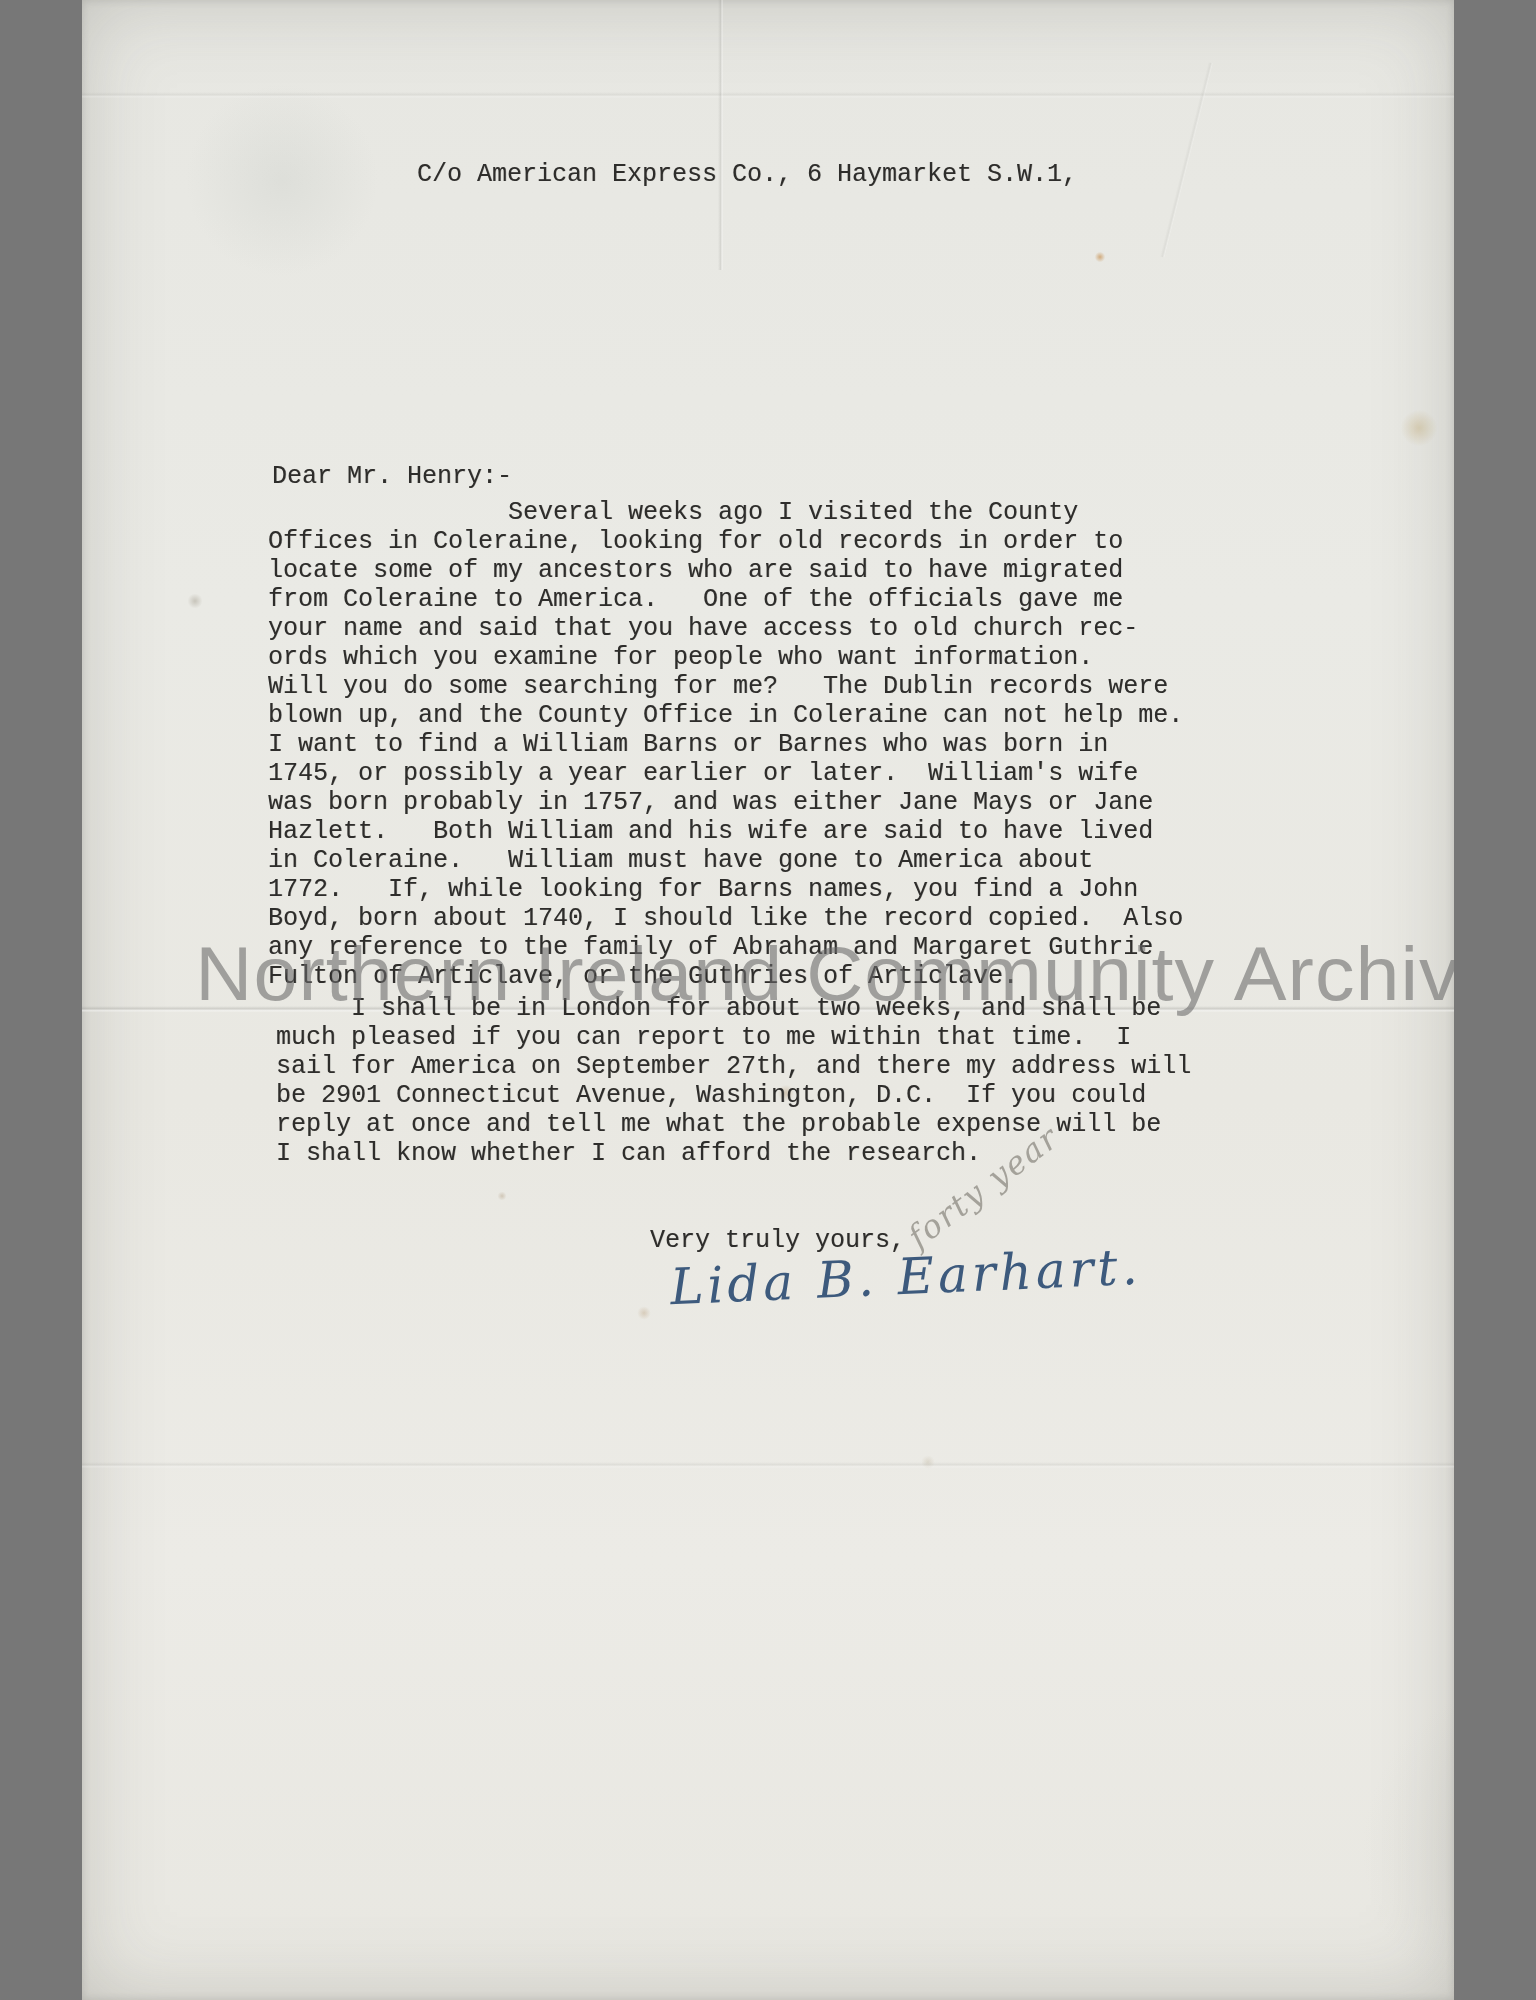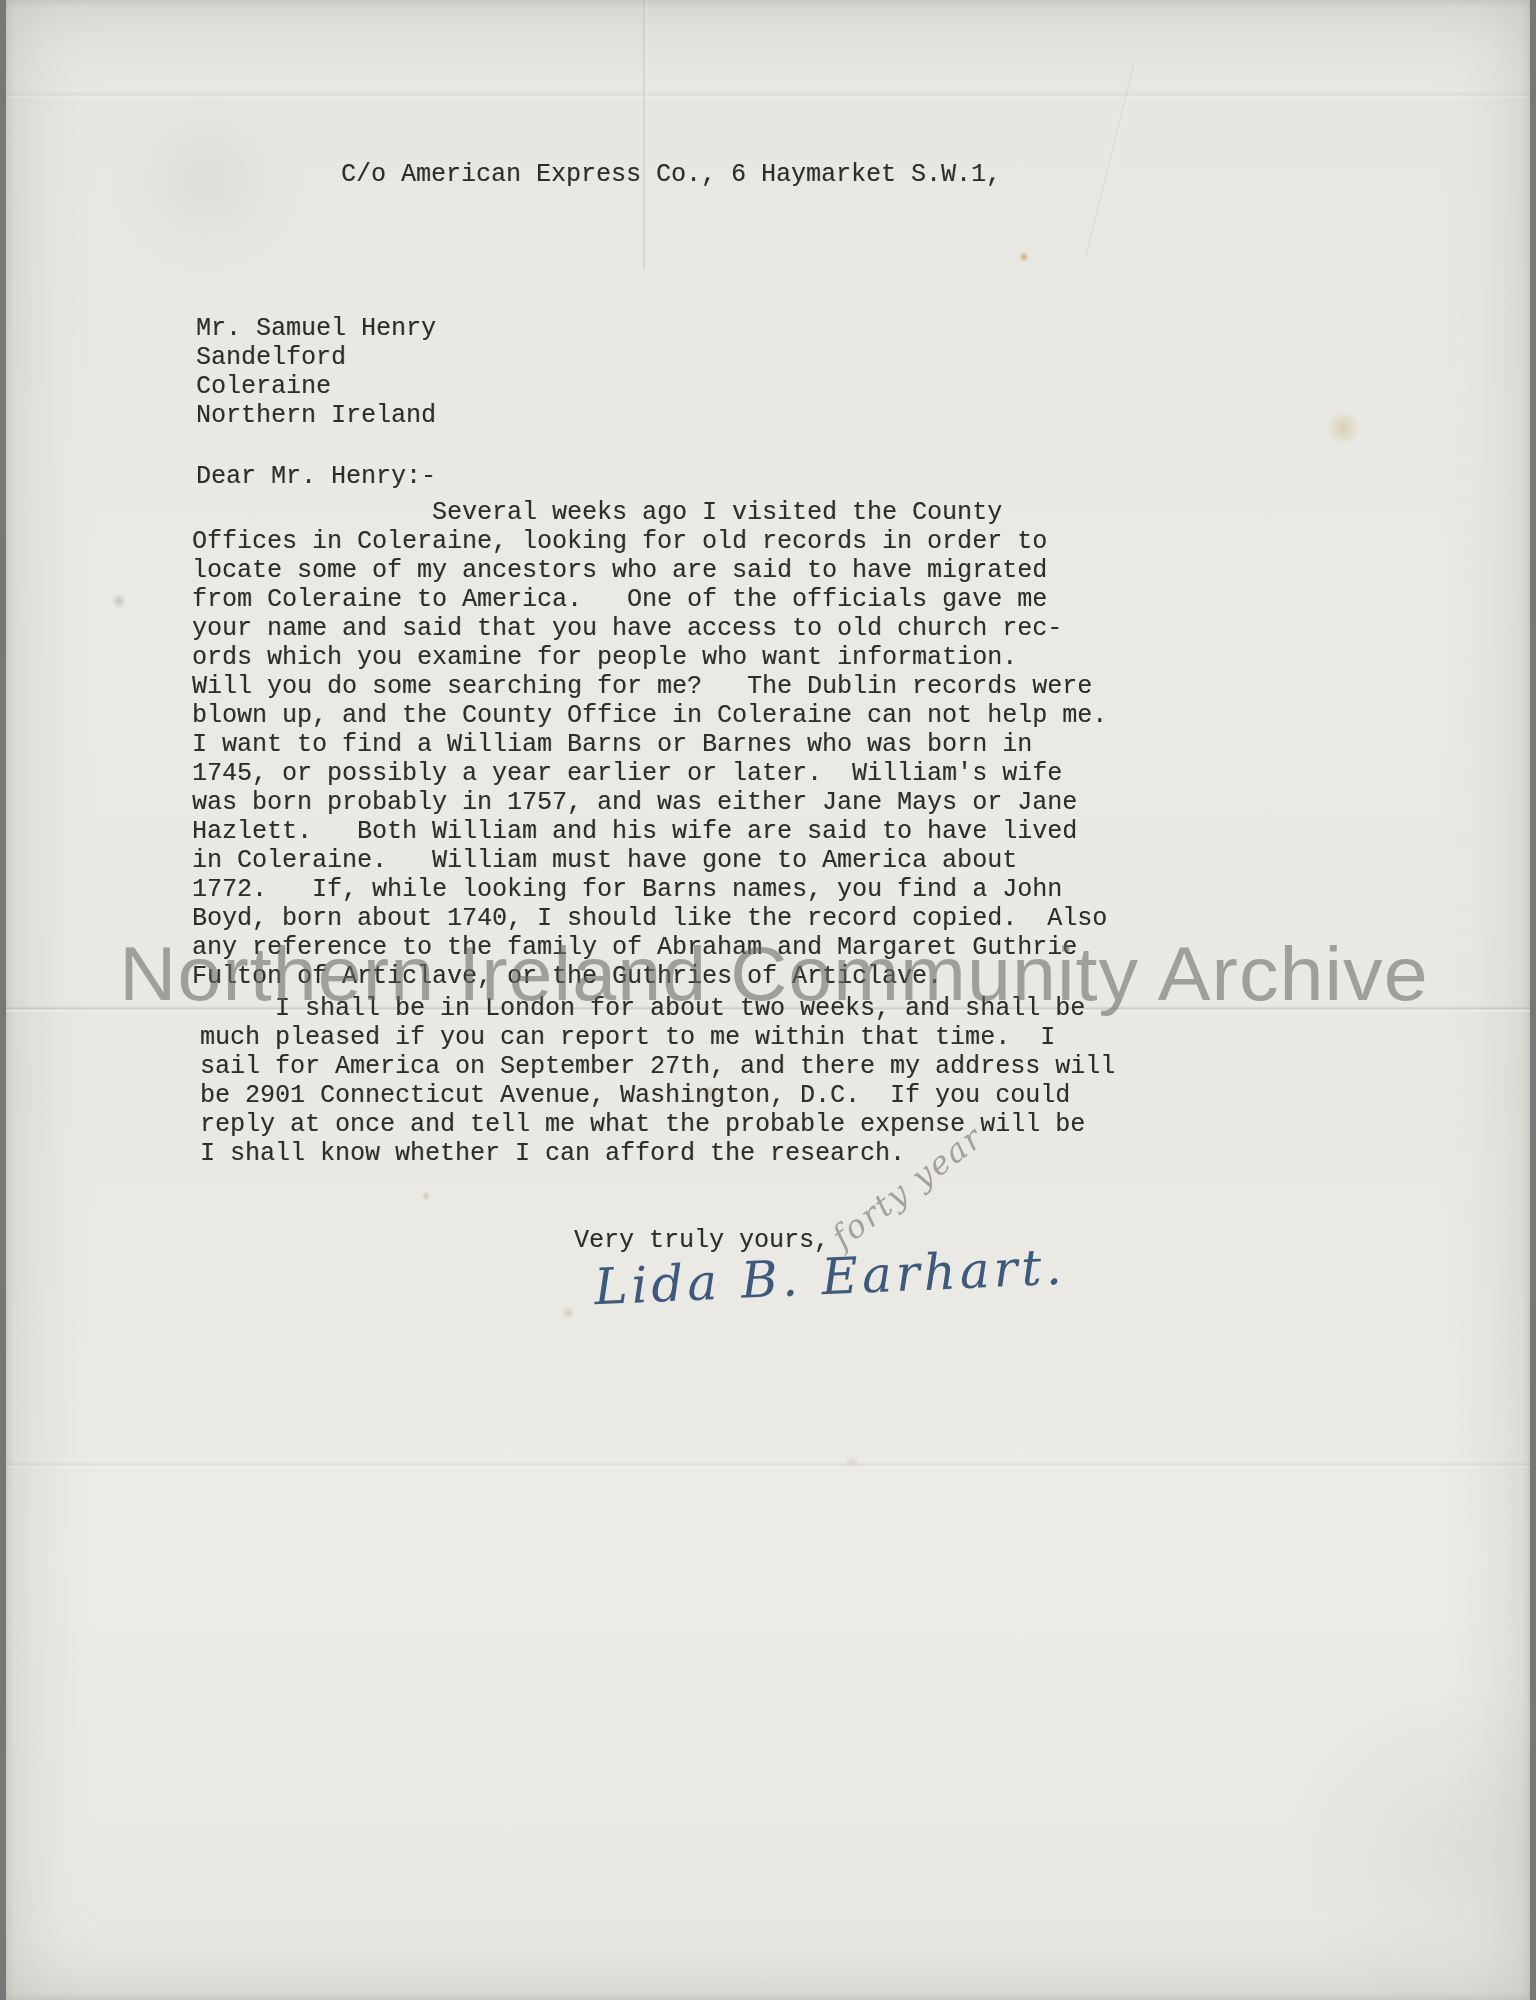--- a/index.html
+++ b/index.html
@@ -1,18 +1,18 @@
 <!DOCTYPE html>
 <html><head>
 <meta charset="utf-8">
 <style>
   html, body { margin: 0; padding: 0; background: #777; }
   .page {
     position: relative;
-    width: 1524px;
+    width: 1372px;
     height: 2000px;
     margin: 0 auto;
     overflow: hidden;
     background:
       radial-gradient(circle 26px at 1337px 428px, rgba(176,140,60,0.28), rgba(176,140,60,0) 70%),
       radial-gradient(circle 7px at 1018px 257px, rgba(190,120,40,0.55), rgba(190,120,40,0) 75%),
       radial-gradient(circle 10px at 113px 601px, rgba(120,110,90,0.30), rgba(120,110,90,0) 75%),
       radial-gradient(circle 11px at 704px 1093px, rgba(160,120,70,0.30), rgba(160,120,70,0) 75%),
       radial-gradient(circle 9px at 562px 1313px, rgba(160,120,70,0.26), rgba(160,120,70,0) 75%),
       radial-gradient(circle 6px at 420px 1196px, rgba(150,120,80,0.30), rgba(150,120,80,0) 75%),
@@ -83,24 +83,20 @@
 <div class="page">
 
   <div class="crease-h" style="top: 92px; opacity: 0.45;"></div>
   <div class="crease-h" style="top: 1006px;"></div>
   <div class="crease-h" style="top: 1462px; opacity: 0.5;"></div>
   <div class="crease-v" style="left: 636px; top: 0; height: 270px;"></div>
   <div class="crease-v" style="left: 1102px; top: 60px; height: 200px; transform: rotate(14deg); opacity: 0.6;"></div>
 
   <div class="typed" style="left: 335px; top: 160px;">C/o American Express Co., 6 Haymarket S.W.1,</div>
 
-  <div class="typed" style="left: 190px; top: 314px;">Mr. Samuel Henry
-Sandelford
-Coleraine
-Northern Ireland</div>
 
   <div class="typed" style="left: 190px; top: 462px;">Dear Mr. Henry:-</div>
 
   <div class="typed" style="left: 186px; top: 498px;">                Several weeks ago I visited the County
 Offices in Coleraine, looking for old records in order to
 locate some of my ancestors who are said to have migrated
 from Coleraine to America.   One of the officials gave me
 your name and said that you have access to old church rec-
 ords which you examine for people who want information.
 Will you do some searching for me?   The Dublin records were

